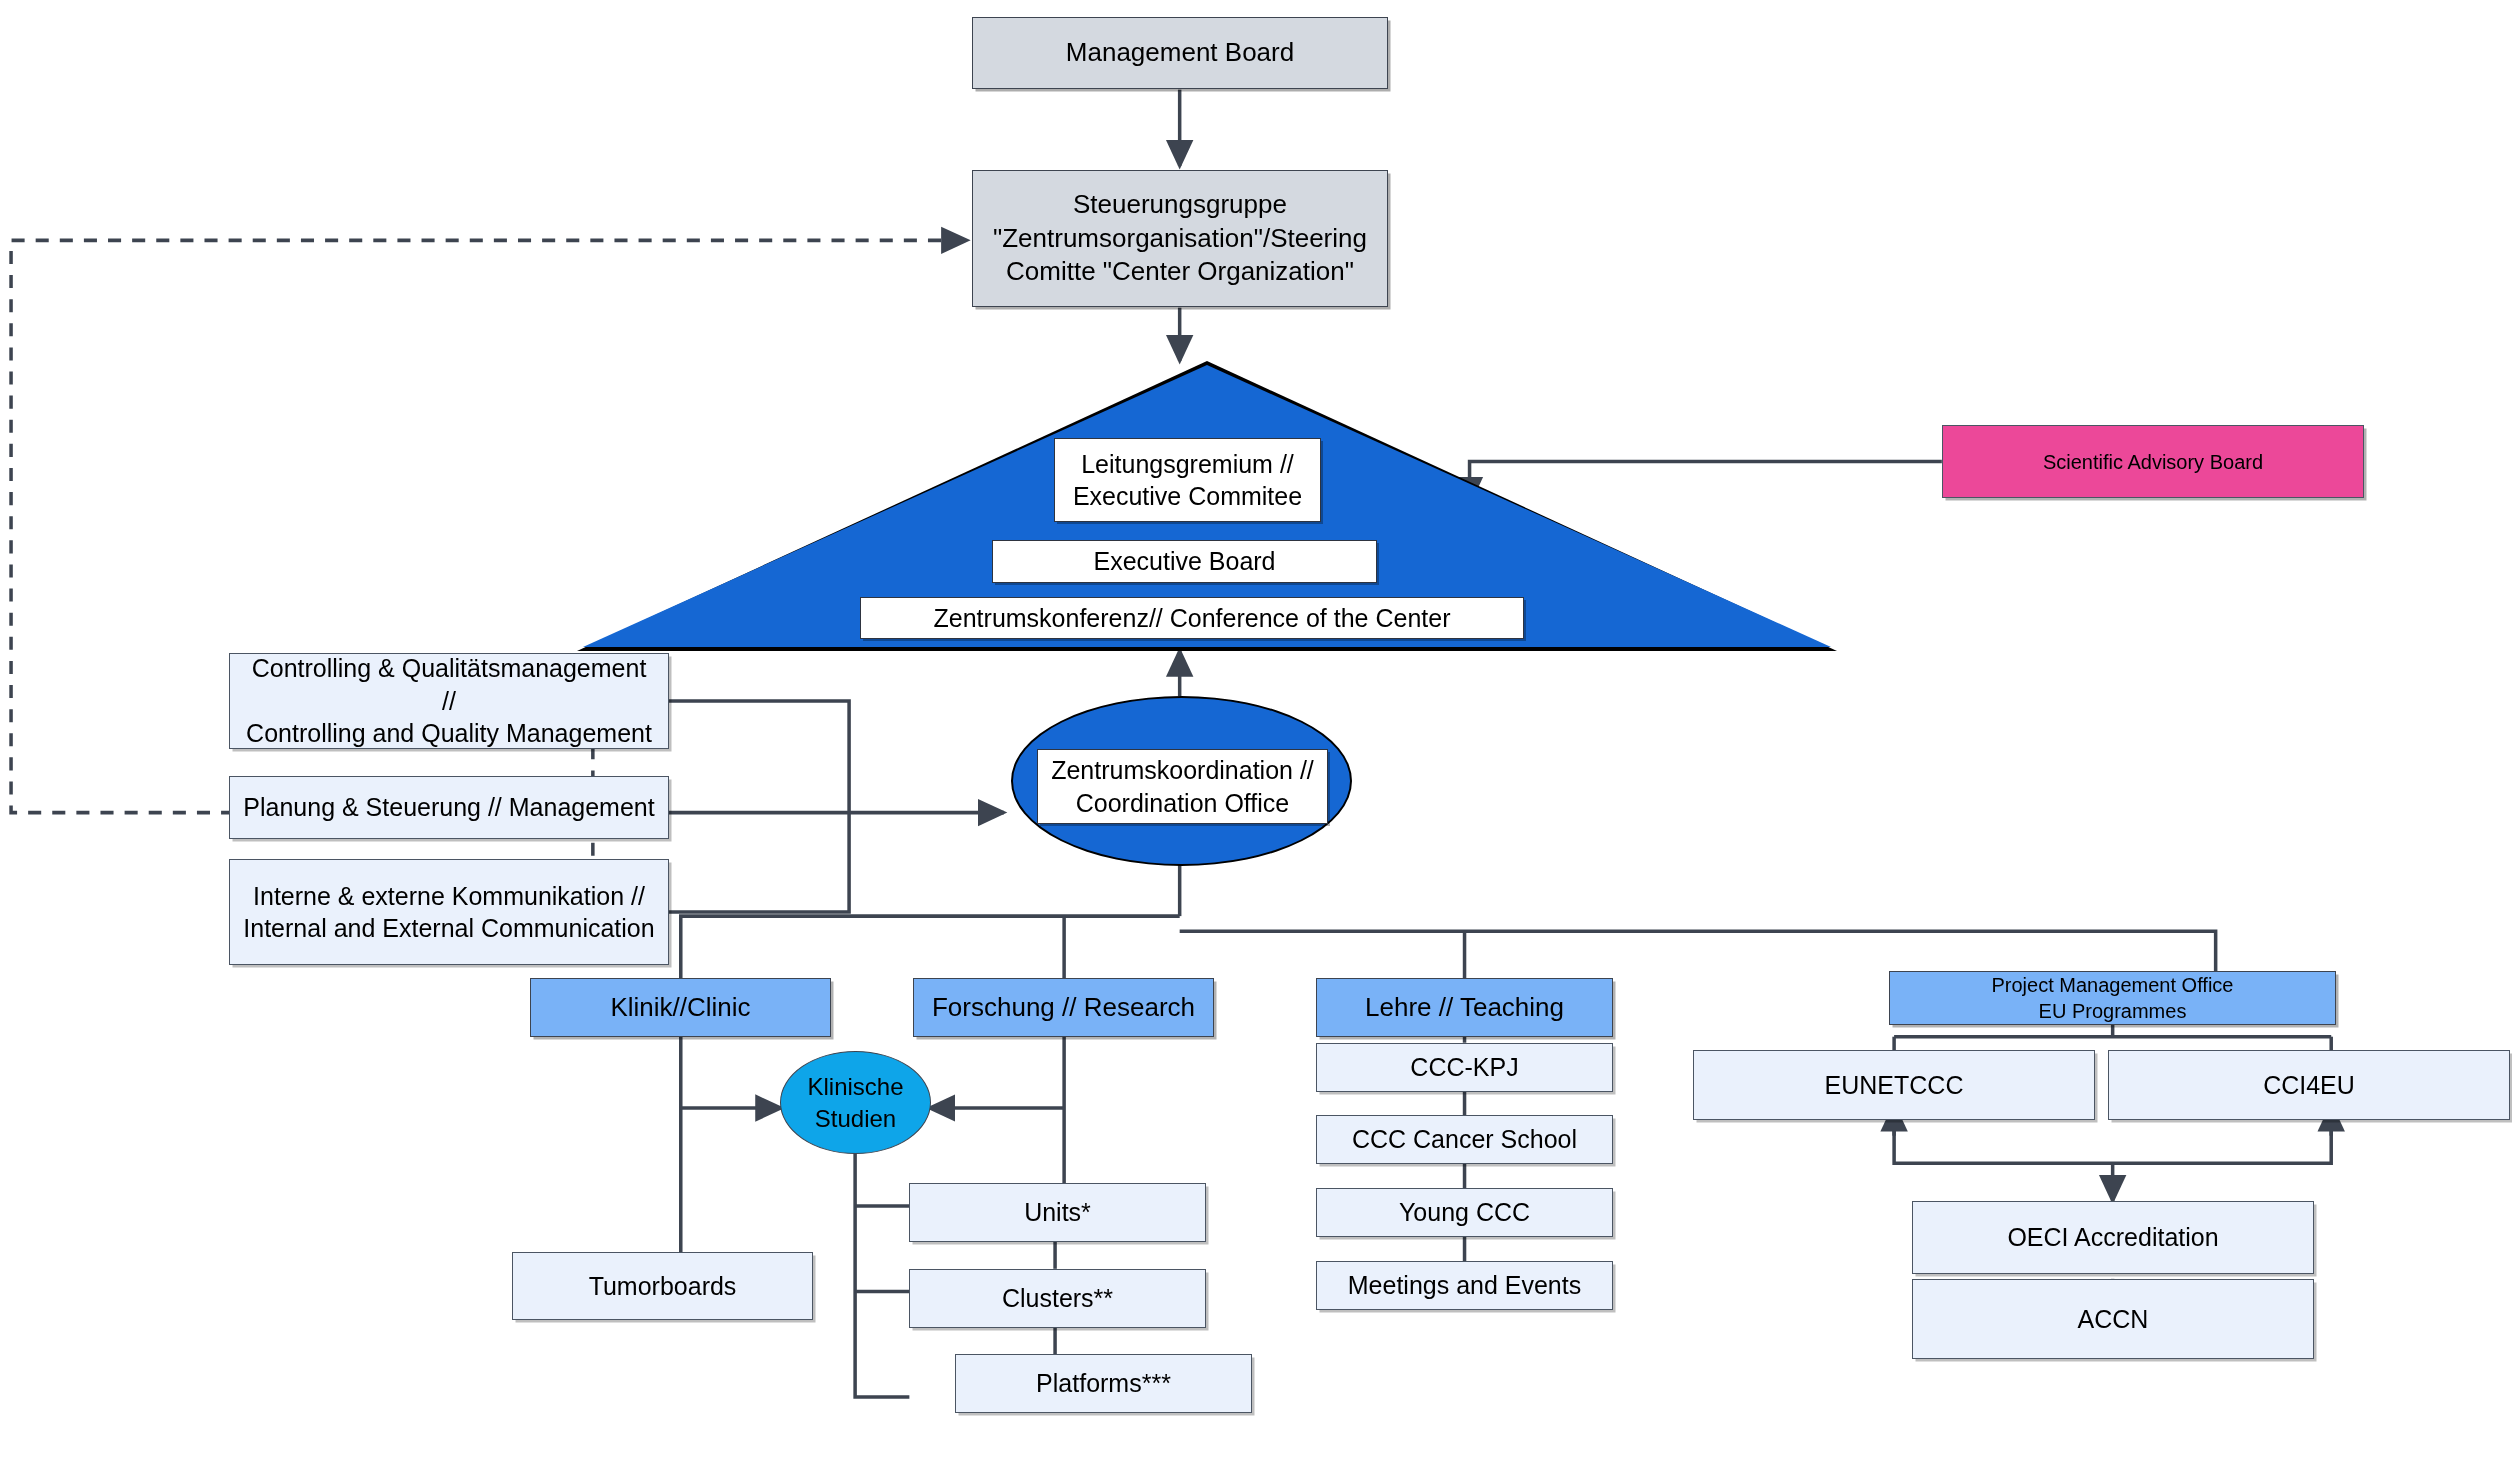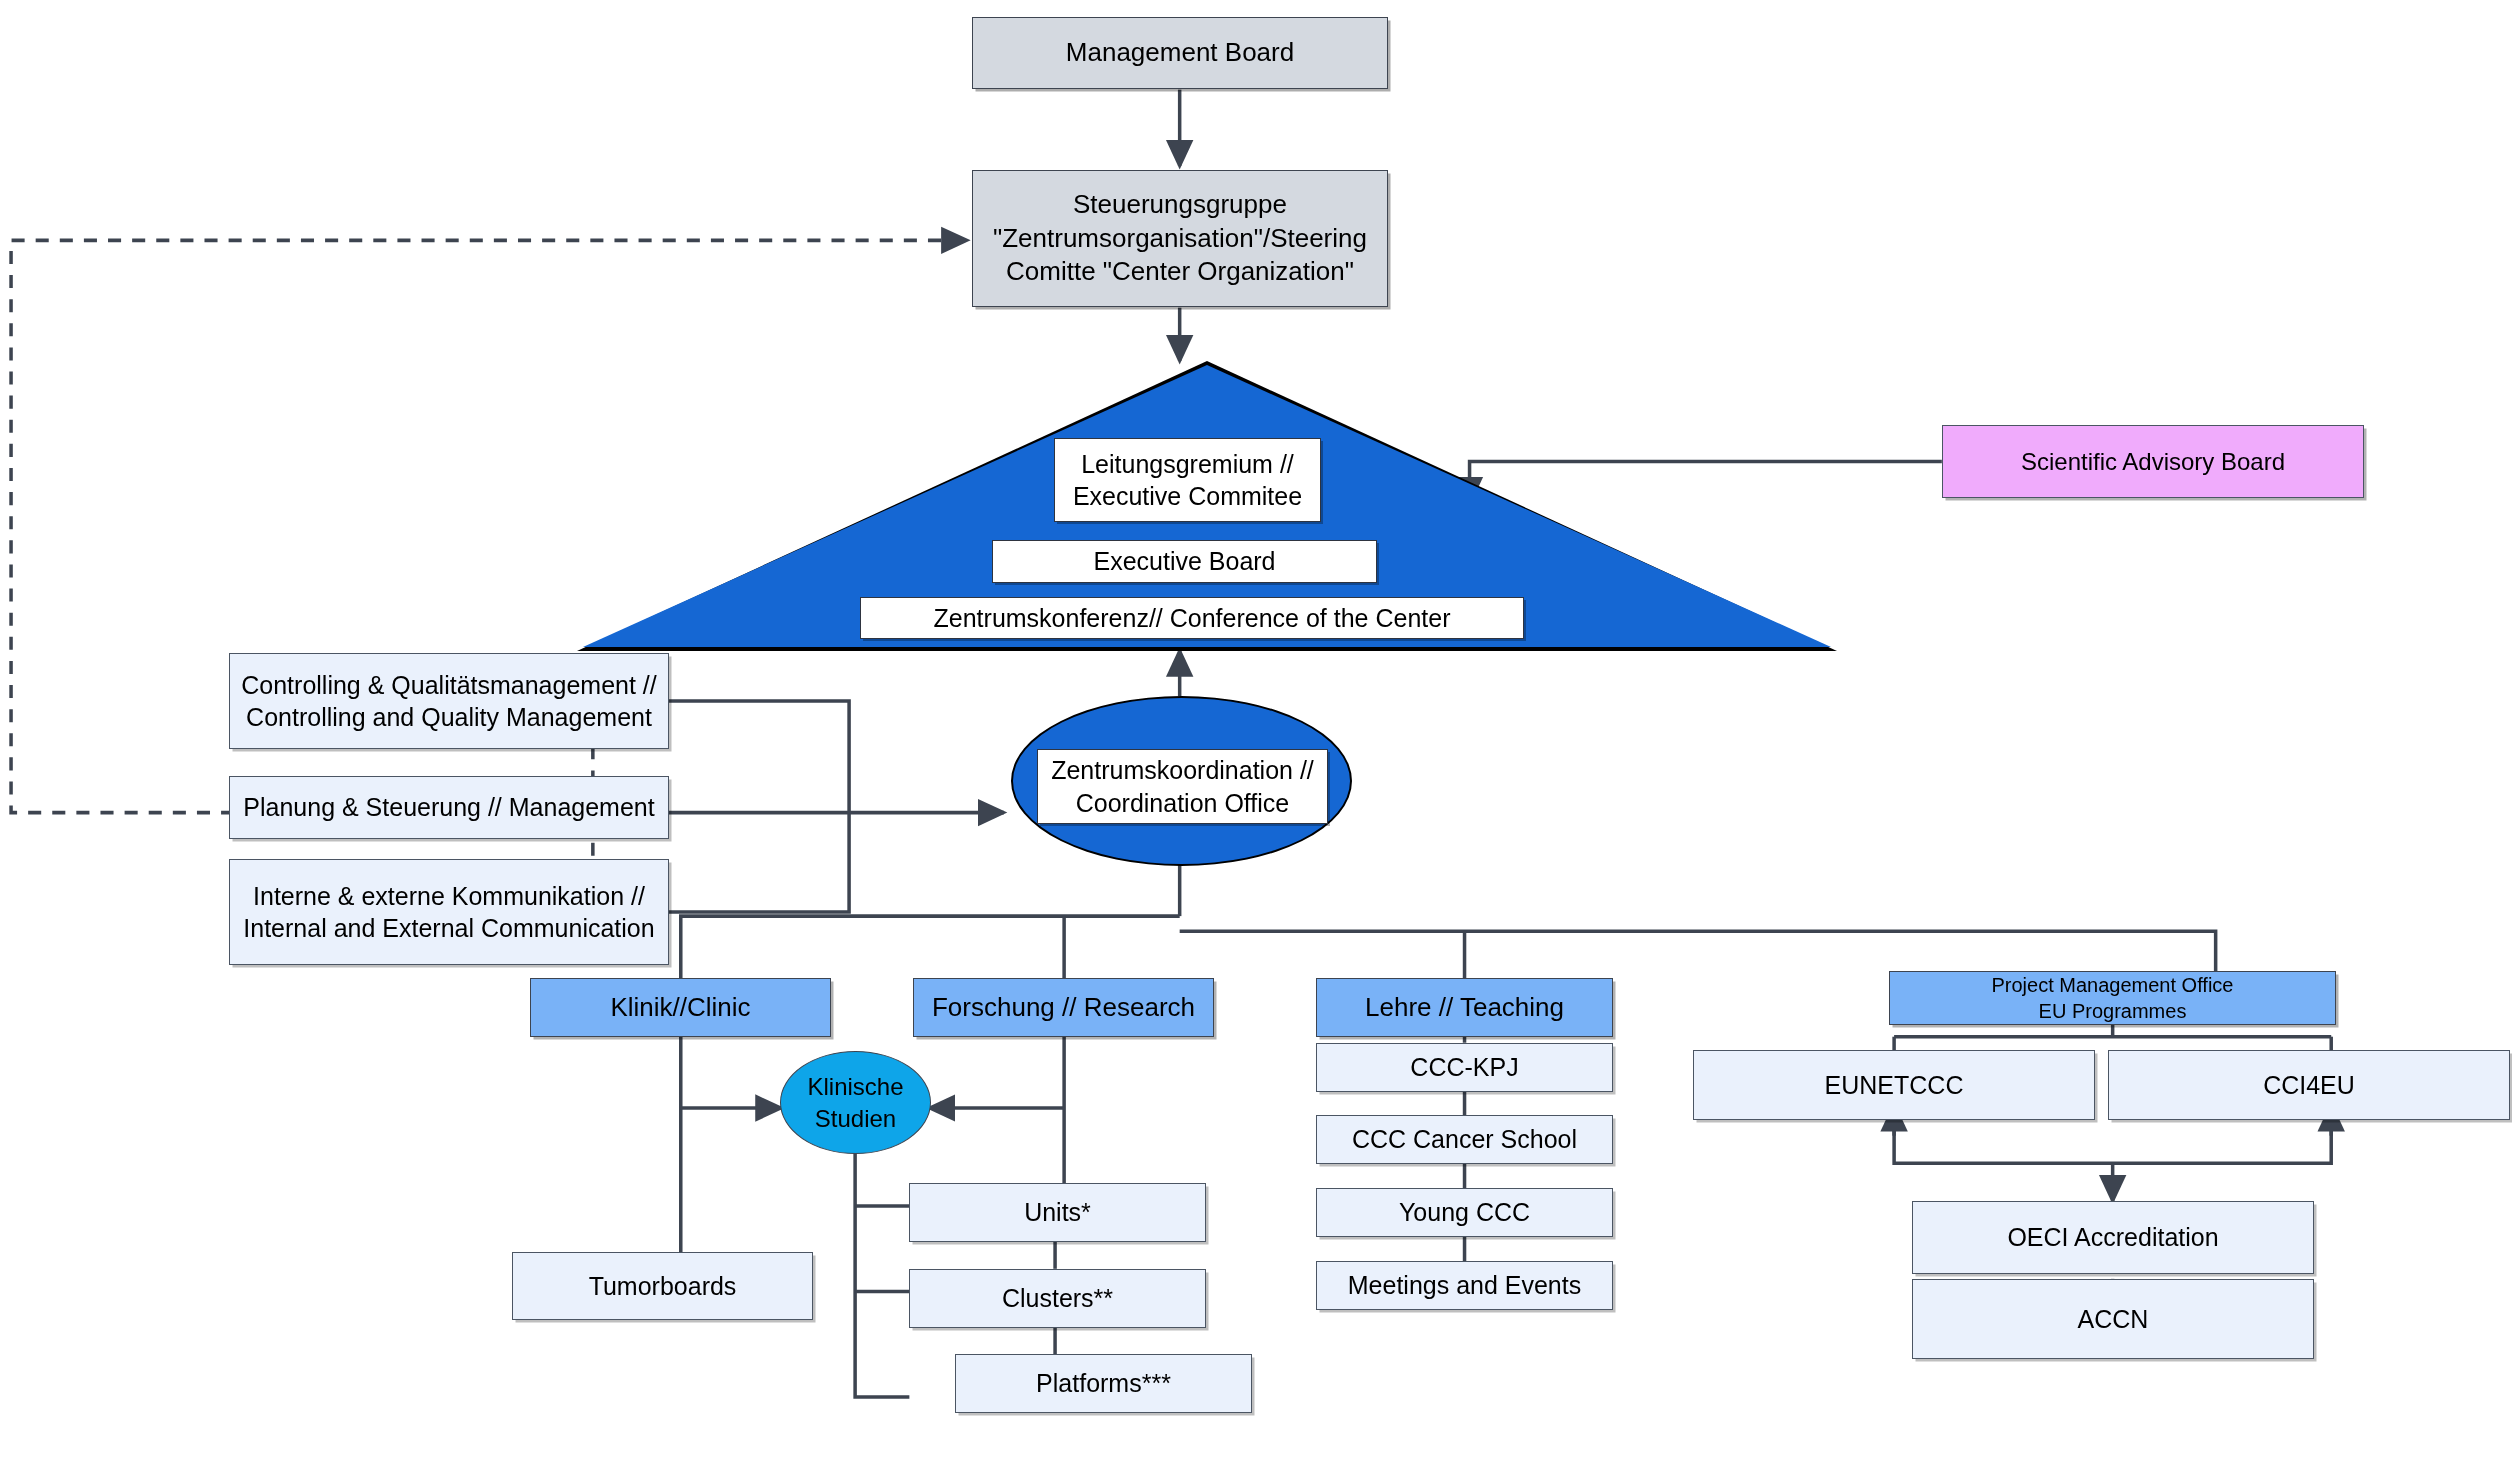--- a/index.html
+++ b/index.html
@@ -15,41 +15,41 @@
   .node{
     position:absolute;
     box-sizing:border-box;
     display:flex;
     align-items:center;
     justify-content:center;
     text-align:center;
     color:#000000;
     line-height:1.30;
     white-space:pre-line;
-    padding:2px 3px;
+    padding:2px 13px;
   }
 
   
   .grey{
     background:#d4d9e0;
     border:1.5px solid #3d4450;
     box-shadow:3px 3px 0 -0.5px rgba(0,0,0,0.32);
     font-size:26px;
   }
   .white{
     background:#ffffff;
     border:1.5px solid #2e3440;
     box-shadow:2.5px 2.5px 0 -0.5px rgba(0,0,0,0.30);
     font-size:25px;
   }
   .mint{
-    background:#f0abfc;
+    background:#ec4899;
     border:1.5px solid #4b5563;
     box-shadow:3px 3px 0 -0.5px rgba(0,0,0,0.30);
-    font-size:24px;
+    font-size:20px;
   }
   .lightblue{
     background:#eaf1fc;
     border:1.5px solid #4b5563;
     box-shadow:3px 3px 0 -0.5px rgba(0,0,0,0.25);
     font-size:25px;
   }
   .midblue{
     background:#79b2f7;
     border:1.5px solid #3d4450;

